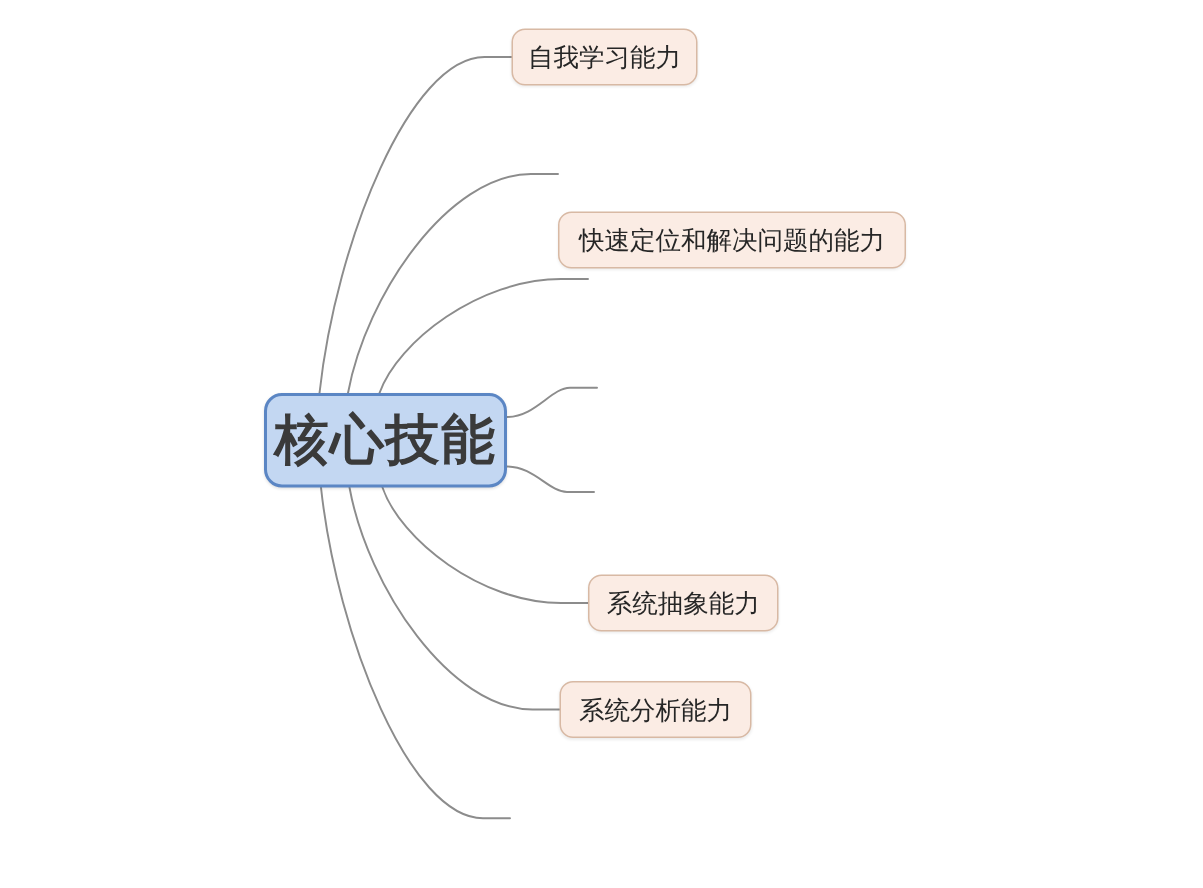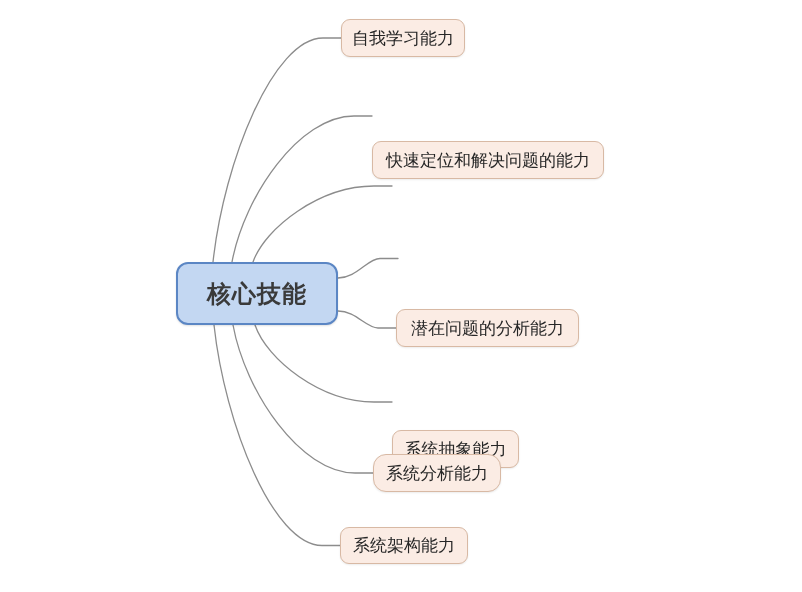--- a/index.html
+++ b/index.html
@@ -30,21 +30,21 @@
     display: flex;
     align-items: center;
     justify-content: center;
     white-space: nowrap;
   }
   .root-node {
     background: #c3d7f2;
     border: 2px solid #5b86c4;
     border-radius: 12px;
     color: #3a3a3a;
-    font-size: 24px;
+    font-size: 36px;
     font-weight: bold;
     letter-spacing: 1px;
     box-shadow: 0 1px 2px rgba(0,0,0,0.12);
   }
   .branch-node {
     background: #fbece4;
     border: 1px solid #d8b9a4;
     border-radius: 9px;
     color: #262626;
     font-size: 17px;
@@ -65,18 +65,16 @@
       <path d="M 338 311 C 356 311 366 328 378 328 L 396 328" fill="none" stroke="#8c8c8c" stroke-width="1.3" stroke-linecap="round"></path>
       <path d="M 255 325 C 266.9 359.65 320.45 402 374 402 L 392 402" fill="none" stroke="#8c8c8c" stroke-width="1.3" stroke-linecap="round"></path>
       <path d="M 233 325 C 245.2 391.6 300.1 473 355 473 L 373 473" fill="none" stroke="#8c8c8c" stroke-width="1.3" stroke-linecap="round"></path>
       <path d="M 214 325 C 224.8 424.225 273.4 545.5 322 545.5 L 340 545.5" fill="none" stroke="#8c8c8c" stroke-width="1.3" stroke-linecap="round"></path>
     </svg>
 
   <div class="node root-node" style="left: 176px; top: 262px; width: 162px; height: 63px;">核心技能</div>
 
   <div class="node branch-node" style="left: 341px; top: 19px; width: 124px; height: 38px;">自我学习能力</div>
   <div class="node branch-node" style="left: 372px; top: 97px; width: 232px; height: 38px; margin-top: 44px;">快速定位和解决问题的能力</div>
-  <div class="node branch-node" style="left: 396px; top: 309px; width: 183px; height: 38px;">潜在问题的分析能力</div>
-  <div class="node branch-node" style="left: 392px; top: 383px; width: 127px; height: 38px; margin-top: 47px;">系统抽象能力</div>
-  <div class="node branch-node" style="left: 373px; top: 454px; width: 128px; height: 38px; border-radius: 13px;">系统分析能力</div>
-  <div class="node branch-node" style="left: 340px; top: 527px; width: 128px; height: 37px;">系统架构能力</div>
+  <div class="node branch-node" style="left: 392px; top: 383px; width: 127px; height: 38px;">系统抽象能力</div>
+  <div class="node branch-node" style="left: 373px; top: 454px; width: 128px; height: 38px;">系统分析能力</div>
 
 </div>
 
 </body></html>

